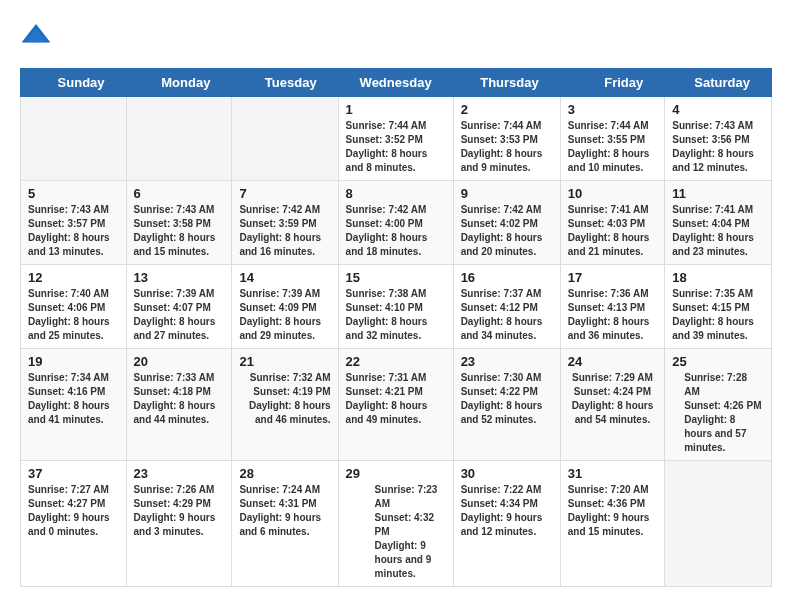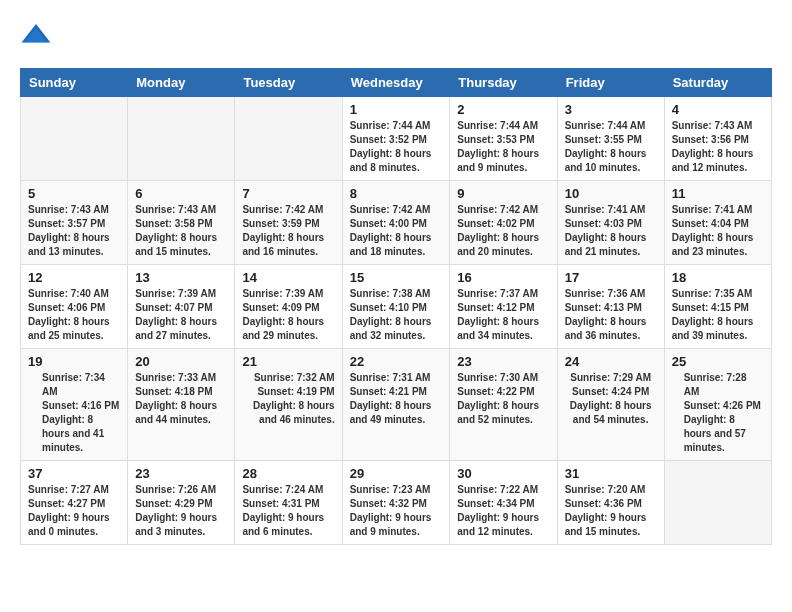--- a/index.html
+++ b/index.html
@@ -53,22 +53,22 @@
       color: #444;
     }
     .calendar {
       width: 100%;
       border-collapse: collapse;
       border: 1px solid #ccc;
     }
     .calendar th {
       background-color: #2b6cb0;
       color: #fff;
-      text-align: left;
-      padding: 6px 8px;
+      text-align: right;
+      padding: 6px 21px;
       font-size: 13px;
       font-weight: bold;
       border: 1px solid #2b6cb0;
     }
     .calendar td {
       vertical-align: top;
       padding: 5px 7px;
       border: 1px solid #ddd;
       width: 108px;
       min-height: 80px;
@@ -242,21 +242,21 @@
         <td>
           <span class="day-num">18</span>
           <div class="day-info" style="white-space: pre-line;">Sunrise: 7:35 AM
 Sunset: 4:15 PM
 Daylight: 8 hours and 39 minutes.</div>
         </td>
       </tr>
       <tr>
         <td>
           <span class="day-num">19</span>
-          <div class="day-info" style="white-space: pre-line; margin-left: 14px;">Sunrise: 7:34 AM
+          <div class="day-info" style="white-space: pre-line;">Sunrise: 7:34 AM
 Sunset: 4:16 PM
 Daylight: 8 hours and 41 minutes.</div>
         </td>
         <td>
           <span class="day-num">20</span>
           <div class="day-info" style="white-space: pre-line;">Sunrise: 7:33 AM
 Sunset: 4:18 PM
 Daylight: 8 hours and 44 minutes.</div>
         </td>
         <td>
@@ -304,21 +304,21 @@
 Daylight: 9 hours and 3 minutes.</div>
         </td>
         <td>
           <span class="day-num">28</span>
           <div class="day-info" style="white-space: pre-line;">Sunrise: 7:24 AM
 Sunset: 4:31 PM
 Daylight: 9 hours and 6 minutes.</div>
         </td>
         <td>
           <span class="day-num">29</span>
-          <div class="day-info" style="white-space: pre-line;">Sunrise: 7:23 AM
+          <div class="day-info" style="white-space: pre-line; margin-left: 29px;">Sunrise: 7:23 AM
 Sunset: 4:32 PM
 Daylight: 9 hours and 9 minutes.</div>
         </td>
         <td>
           <span class="day-num">30</span>
           <div class="day-info" style="white-space: pre-line;">Sunrise: 7:22 AM
 Sunset: 4:34 PM
 Daylight: 9 hours and 12 minutes.</div>
         </td>
         <td>

